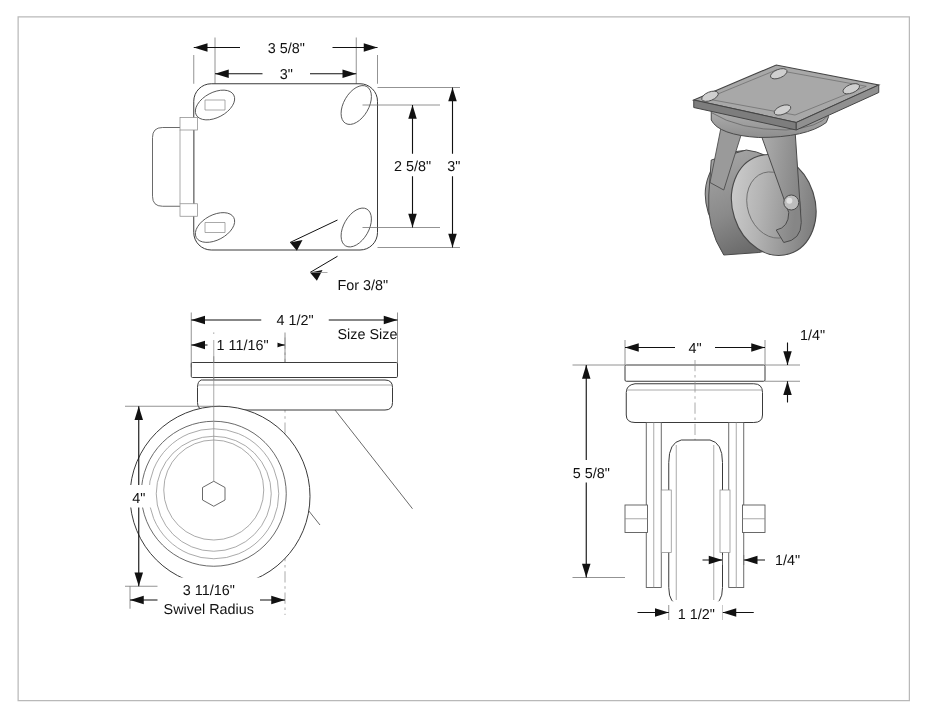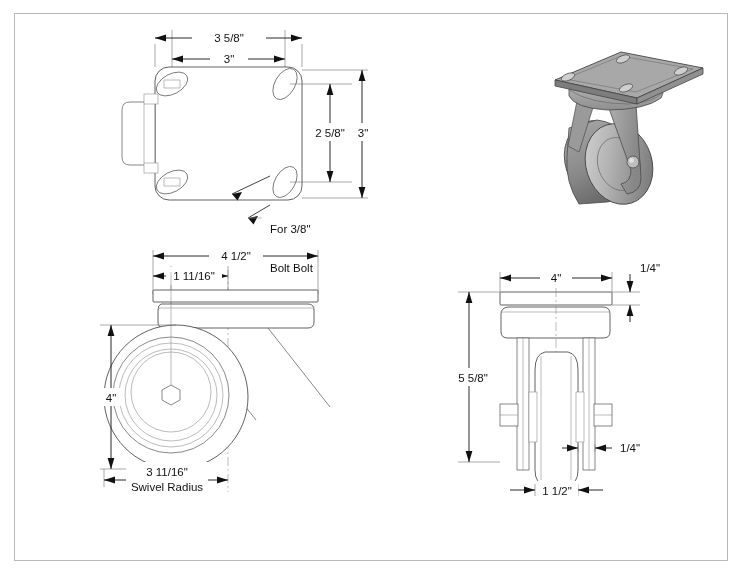--- a/index.html
+++ b/index.html
@@ -105,21 +105,21 @@
       <line class="lead" x1="132" y1="172" x2="170" y2="154"></line>
       <polygon class="arrow" points="132,172 142,170 137.5,178.5"></polygon>
       <line class="lead" x1="148" y1="196" x2="170" y2="183"></line>
       <polygon class="arrow" points="148,196 158,194 153.5,202.5"></polygon>
       <line class="thin" x1="148" y1="196" x2="162" y2="196"></line>
     </g>
   </svg>
 
   <div class="lbl" style="left:270px;top:197px;text-align:left;">
     <div>For 3/8"</div>
-    <div>Bolt Bolt</div>
+    <div>Size Size</div>
   </div>
 
   <svg class="view" style="left:78px;top:242px;" width="330" height="260" viewBox="0 0 330 260">
 
     <line class="ext" x1="75" y1="8" x2="75" y2="52"></line>
     <line class="ext" x1="240" y1="8" x2="240" y2="52"></line>
     <line class="ext" x1="93" y1="24" x2="93" y2="130"></line>
     <line class="ext" x1="150" y1="24" x2="150" y2="55"></line>
 
     <g>

